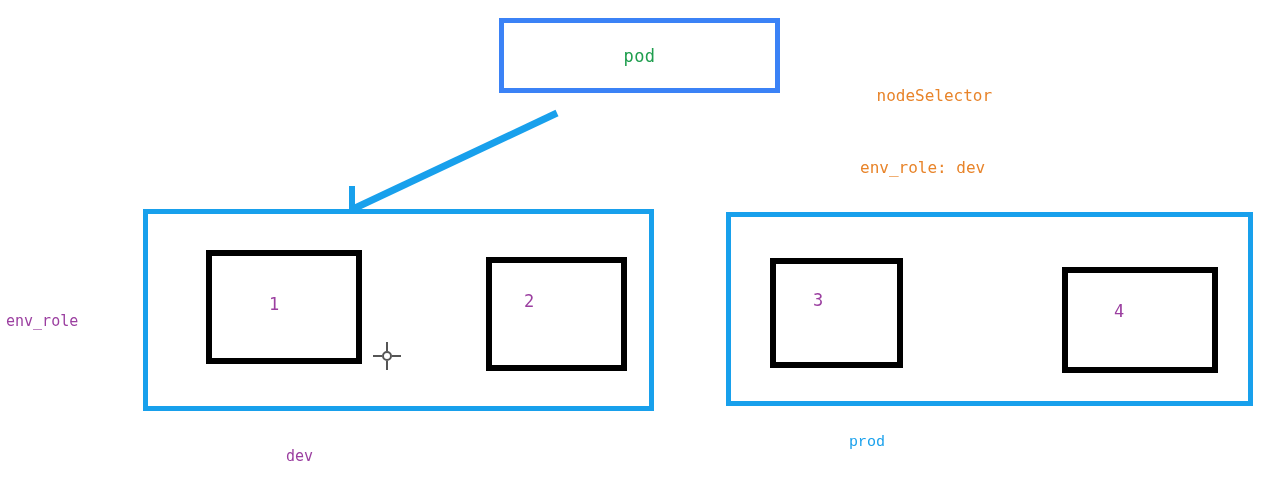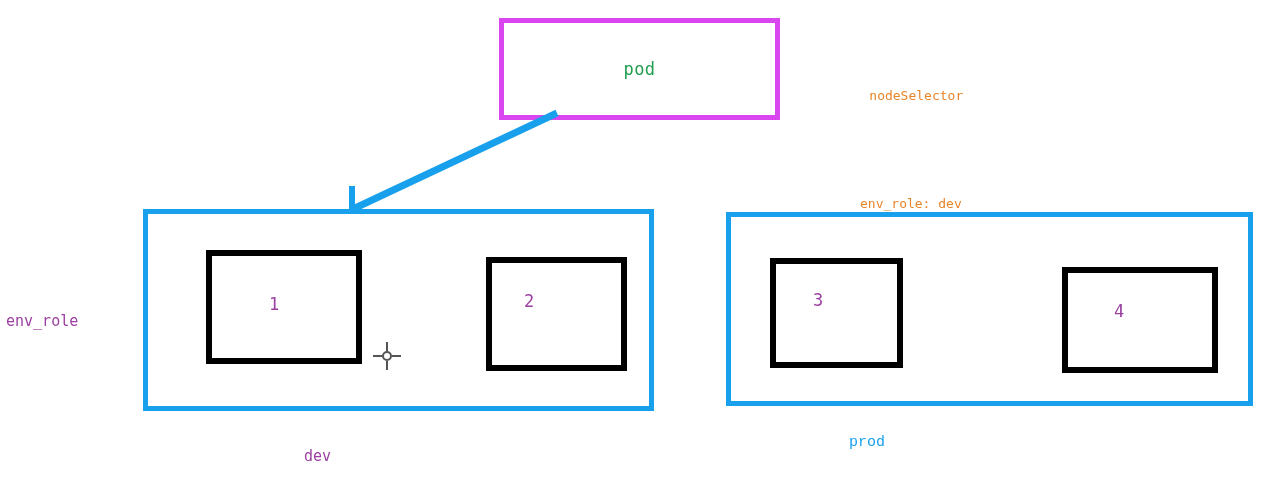--- a/index.html
+++ b/index.html
@@ -19,48 +19,47 @@
     height: 481px;
     background: #ffffff;
   }
 
   
   .pod-box {
     position: absolute;
     left: 499px;
     top: 18px;
     width: 281px;
-    height: 102px;
-    border: 5px solid #d946ef;
+    height: 75px;
+    border: 5px solid #3b82f6;
     background: #ffffff;
     box-sizing: border-box;
     display: flex;
     align-items: center;
     justify-content: center;
   }
   .pod-label {
     color: #1f9e4e;
     font-size: 17px;
     letter-spacing: 0.5px;
   }
 
   
   .nodeselector {
     position: absolute;
     left: 838px;
     top: 42px;
     color: #e8842a;
-    font-size: 13px;
+    font-size: 16px;
     line-height: 36px;
     white-space: pre;
   }
   .nodeselector .ns-line2 {
     display: block;
     padding-left: 22px;
-    margin-top: 36px;
   }
 
   
   .group-box {
     position: absolute;
     border: 5px solid #18a0ec;
     background: #ffffff;
     box-sizing: border-box;
   }
   .group-dev  { left: 143px; top: 209px; width: 511px; height: 202px; }
@@ -88,21 +87,21 @@
   .num-3 { left: 813px; top: 290px; }
   .num-4 { left: 1114px; top: 301px; }
 
   
   .lbl {
     position: absolute;
     font-size: 15px;
     white-space: nowrap;
   }
   .lbl-envrole { left: 6px;   top: 312px; color: #9b3fa0; }
-  .lbl-dev     { left: 304px; top: 447px; color: #9b3fa0; }
+  .lbl-dev     { left: 286px; top: 447px; color: #9b3fa0; }
   .lbl-prod    { left: 849px; top: 434px; color: #18a0ec; font-family: Liberation Mono, monospace; }
 
   
   .arrow-layer {
     position: absolute;
     left: 0; top: 0;
     width: 1276px;
     height: 481px;
     pointer-events: none;
   }

